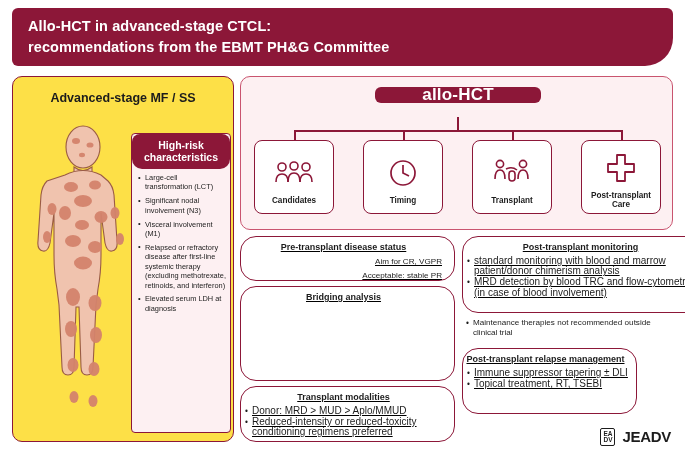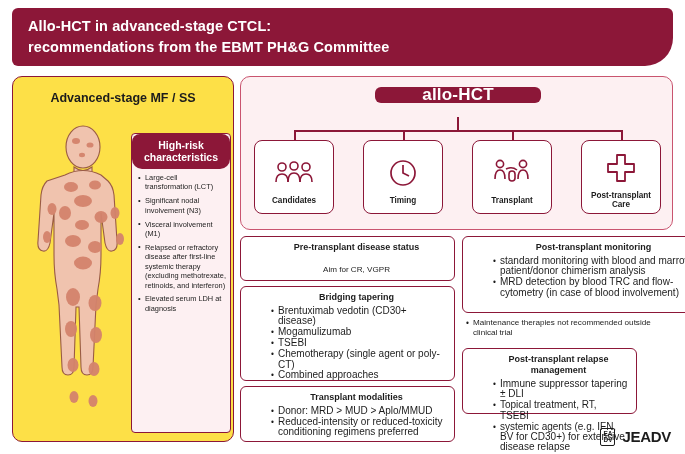--- a/index.html
+++ b/index.html
@@ -191,38 +191,39 @@
     text-align: center;
     line-height: 9px;
     padding: 0 3px;
   }
 
   
   .box {
     position: absolute;
     background: #ffffff;
     border: 1.5px solid #8c1738;
-    border-radius: 6px;
-    box-sizing: border-box;
-    padding: 5px 8px 6px 26px;
+    border-radius: 16px;
+    box-sizing: border-box;
+    padding: 5px 8px 6px 0;
+    text-decoration: underline;
   }
   .box-title {
     font-size: 9px;
     font-weight: bold;
     color: #1c1c1c;
     text-align: center;
     margin-bottom: 3px;
     line-height: 11px;
   }
   .box p {
-    margin: 12px;
+    margin: 4px;
     font-size: 8.1px;
     line-height: 10.2px;
     color: #1c1c1c;
-    text-align: center;
+    text-align: right;
   }
   .box ul {
     margin: 0;
     padding: 0 0 0 11px;
     list-style: none;
   }
   .box ul li {
     position: relative;
     font-size: 10px;
     line-height: 10.4px;
@@ -411,28 +412,21 @@
     </div>
   </div>
 
   <div class="box" id="box-pretransplant">
     <div class="box-title">Pre-transplant disease status</div>
     <p>Aim for CR, VGPR</p>
     <p>Acceptable: stable PR</p>
   </div>
 
   <div class="box" id="box-bridging">
-    <div class="box-title">Bridging tapering</div>
-    <ul>
-      <li>Brentuximab vedotin (CD30+ disease)</li>
-      <li>Mogamulizumab</li>
-      <li>TSEBI</li>
-      <li>Chemotherapy (single agent or poly-CT)</li>
-      <li>Combined approaches</li>
-    </ul>
+    <div class="box-title">Bridging analysis</div>
   </div>
 
   <div class="box" id="box-modalities">
     <div class="box-title">Transplant modalities</div>
     <ul>
       <li>Donor: MRD &gt; MUD &gt; Aplo/MMUD</li>
       <li>Reduced-intensity or reduced-toxicity conditioning regimens preferred</li>
     </ul>
   </div>
 
@@ -444,21 +438,20 @@
     </ul>
   </div>
 
   <div class="note">Maintenance therapies not recommended outside clinical trial</div>
 
   <div class="box" id="box-relapse">
     <div class="box-title">Post-transplant relapse management</div>
     <ul>
       <li>Immune suppressor tapering ± DLI</li>
       <li>Topical treatment, RT, TSEBI</li>
-      <li>systemic agents (e.g. IFN, BV for CD30+) for extensive disease relapse</li>
     </ul>
   </div>
 
   <div class="logo">
     <div class="logo-mark">
       <div>EA</div>
       <div>DV</div>
     </div>
     <div class="logo-text">JEADV</div>
   </div>

